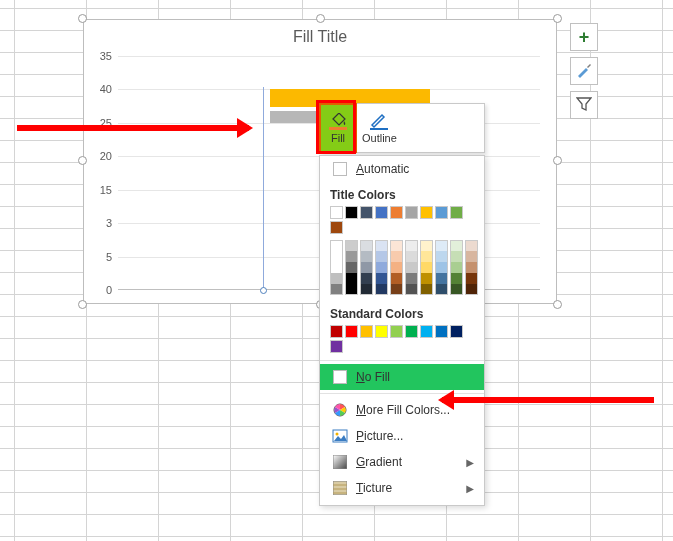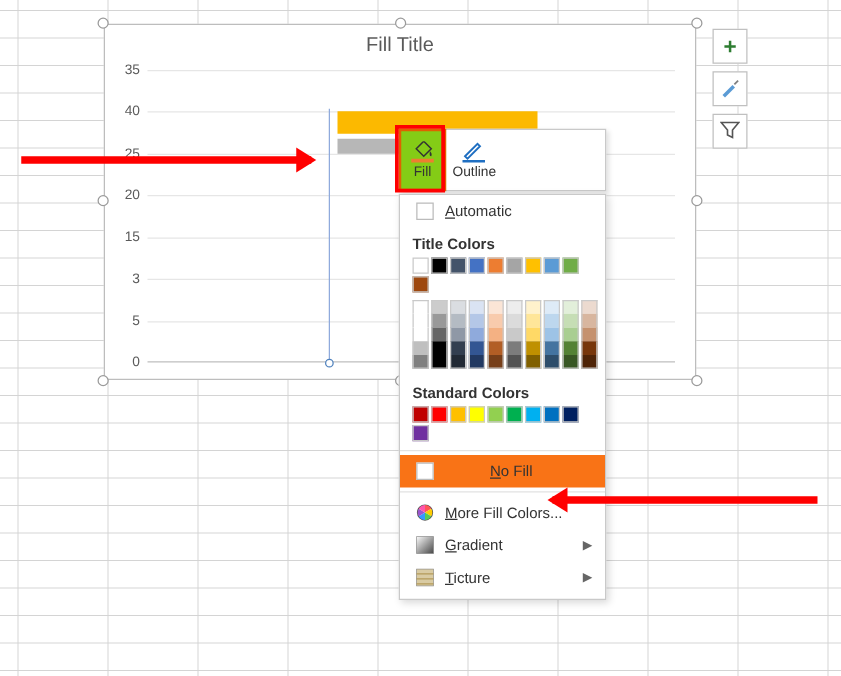--- a/index.html
+++ b/index.html
@@ -116,21 +116,21 @@
     padding-bottom: 4px;
   }
   .menu .row {
     display: flex; align-items: center;
     height: 26px; padding: 10px 10px; font-size: 12px;
   }
   .menu .row .slot {
     width: 20px; display: flex; justify-content: center; margin-right: 6px;
   }
   .menu .row .ar { margin-left: auto; color: #666; font-size: 10px; }
-  .menu .row.hover { background: #f97316; gap: 36px; }
+  .menu .row.hover { background: #22c55e; }
   .menu .heading {
     padding: 6px 10px 2px; font-weight: bold; font-size: 12px;
   }
   .menu .sep { height: 0; border-top: 1px solid #e2e2e2; margin: 3px 0; }
   .swatches { display: flex; flex-wrap: wrap; padding: 2px 10px 4px; gap: 2px; }
   .sw {
     width: 13px; height: 13px; border: 1px solid #c9c9c9;
   }
   .theme-block { display: flex; padding: 2px 10px 6px; gap: 2px; }
   .theme-col { display: flex; flex-direction: column; gap: 0; }
@@ -369,20 +369,30 @@
         <path d="M8 8 L13 11 A6 6 0 0 1 8 14 Z" fill="#55cc55"></path>
         <path d="M8 8 L8 14 A6 6 0 0 1 3 11 Z" fill="#3399ff"></path>
         <path d="M8 8 L3 11 A6 6 0 0 1 3 5 Z" fill="#9955cc"></path>
         <path d="M8 8 L3 5 A6 6 0 0 1 8 2 Z" fill="#ff55aa"></path>
       </svg>
     </span>
     <span><span class="underline-accel">M</span><span>ore Fill Colors...</span></span>
   </div>
   <div class="row">
     <span class="slot">
+      <svg width="16" height="14" viewBox="0 0 16 14">
+          <rect x="1" y="1" width="14" height="12" fill="none" stroke="#3a7cc2" stroke-width="1"></rect>
+          <circle cx="5" cy="5" r="1.5" fill="#f2b200"></circle>
+          <path d="M2 12 L6 7 L9 10 L12 6 L15 12 Z" fill="#3a7cc2"></path>
+        </svg>
+    </span>
+    <span><span class="underline-accel">P</span><span>icture...</span></span>
+  </div>
+  <div class="row">
+    <span class="slot">
       <svg width="14" height="14">
           <defs>
             <linearGradient id="g" x1="0" y1="0" x2="1" y2="1">
               <stop offset="0" stop-color="#fff"></stop>
               <stop offset="1" stop-color="#444"></stop>
             </linearGradient>
           </defs>
           <rect x="0" y="0" width="14" height="14" fill="url(#g)" stroke="#888"></rect>
         </svg>
     </span>

